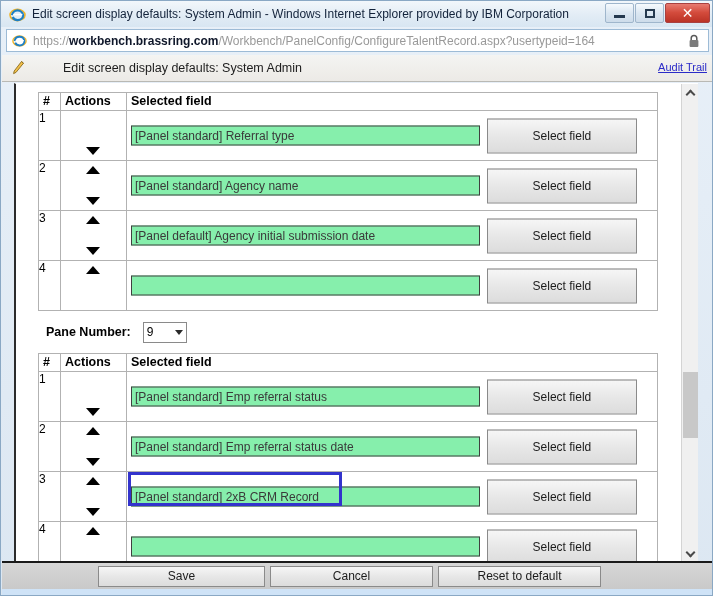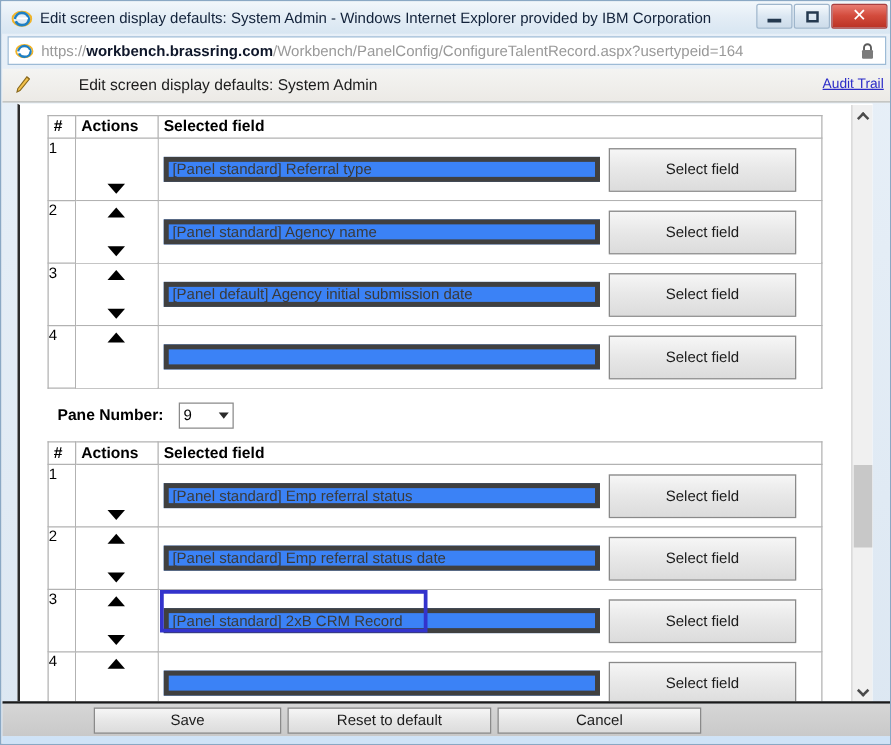--- a/index.html
+++ b/index.html
@@ -143,22 +143,22 @@
   .arrow-up { top: 5px;  border-left: 7px solid transparent; border-right: 7px solid transparent; border-bottom: 8px solid #000000; }
   .arrow-dn { bottom: 5px; border-left: 7px solid transparent; border-right: 7px solid transparent; border-top: 8px solid #000000; }
 
   .fieldrow {
     position: absolute; left: 4px; top: 50%; transform: translateY(-50%);
     display: flex; align-items: center; gap: 7px;
     width: 524px;
   }
   .fieldbox {
     width: 349px; height: 20px;
-    border: 4px solid #404040;
-    background: #3b82f6;
+    border: 1px solid #404040;
+    background: #86efac;
     font-size: 12px; color: #3a3a3a;
     padding: 0 3px;
     display: flex; align-items: center;
     white-space: nowrap; overflow: hidden;
     font-family: "Liberation Sans", sans-serif;
   }
   .btn {
     border: 1px solid #8a8a8a;
     background: linear-gradient(180deg,#f6f6f6 0%, #e7e7e7 50%, #dcdcdc 100%);
     font-size: 12px; color: #1c1c1c;
@@ -216,21 +216,21 @@
   
   .footer-sep {
     position: absolute; left: 1px; top: 560px; width: 711px; height: 2px; background: #1a1a1a;
   }
   .footer {
     position: absolute; left: 1px; top: 562px; width: 711px; height: 26px;
     background: linear-gradient(180deg,#d6d6d6 0%, #c9c9c9 100%);
     display: flex; align-items: center;
   }
   .footer .btn { height: 21px; }
-  .btn-save   { width: 150px; margin-left: 73px; }
+  .btn-save   { width: 167px; margin-left: 96px; }
   .btn-reset  { width: 163px; margin-left: 5px; }
   .btn-cancel { width: 163px; margin-left: 5px; }
   .footer-bottom {
     position: absolute; left: 1px; top: 588px; width: 711px; height: 7px;
     background: #cfe3f7;
   }
 </style>
 </head>
 <body>
 
@@ -434,18 +434,18 @@
           <div class="sb-chev"></div>
         </div>
     </div>
   </div>
 
   <div class="highlight-box"></div>
 
   <div class="footer-sep"></div>
   <div class="footer">
     <div class="btn btn-save">Save</div>
+    <div class="btn btn-cancel">Cancel</div>
     <div class="btn btn-reset">Reset to default</div>
-    <div class="btn btn-cancel">Cancel</div>
   </div>
   <div class="footer-bottom"></div>
 
 </div>
 
 </body></html>

